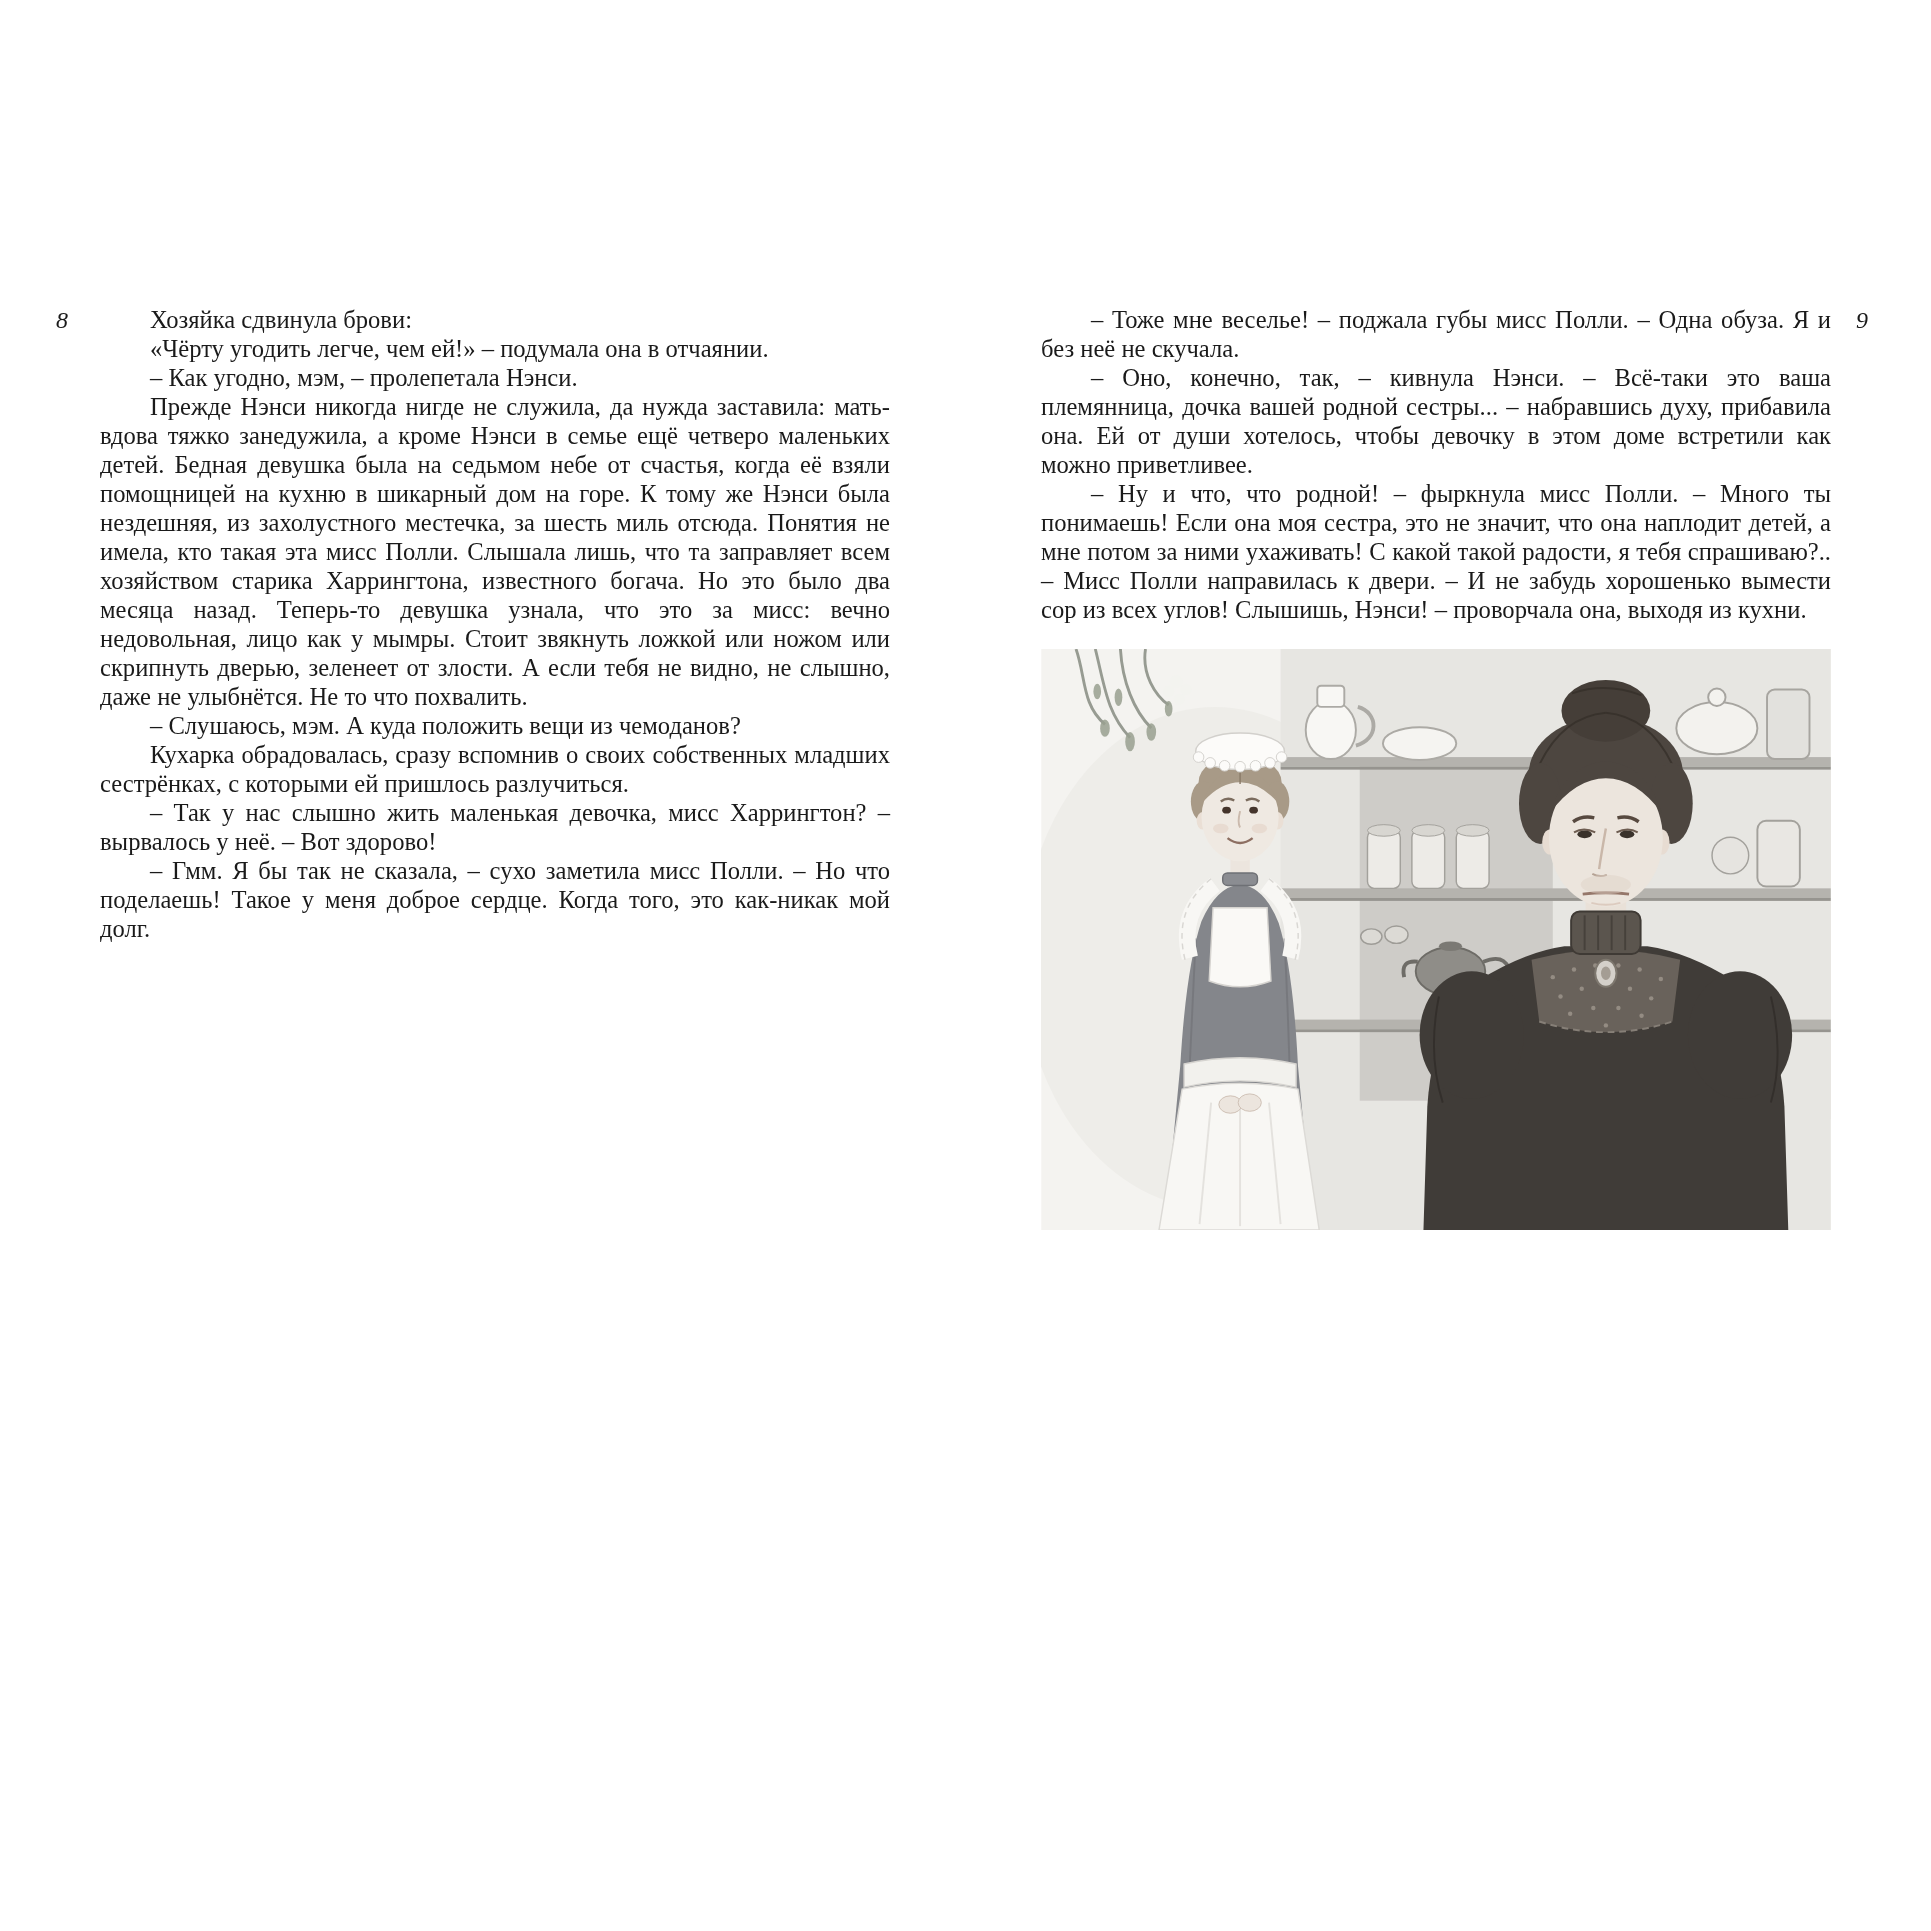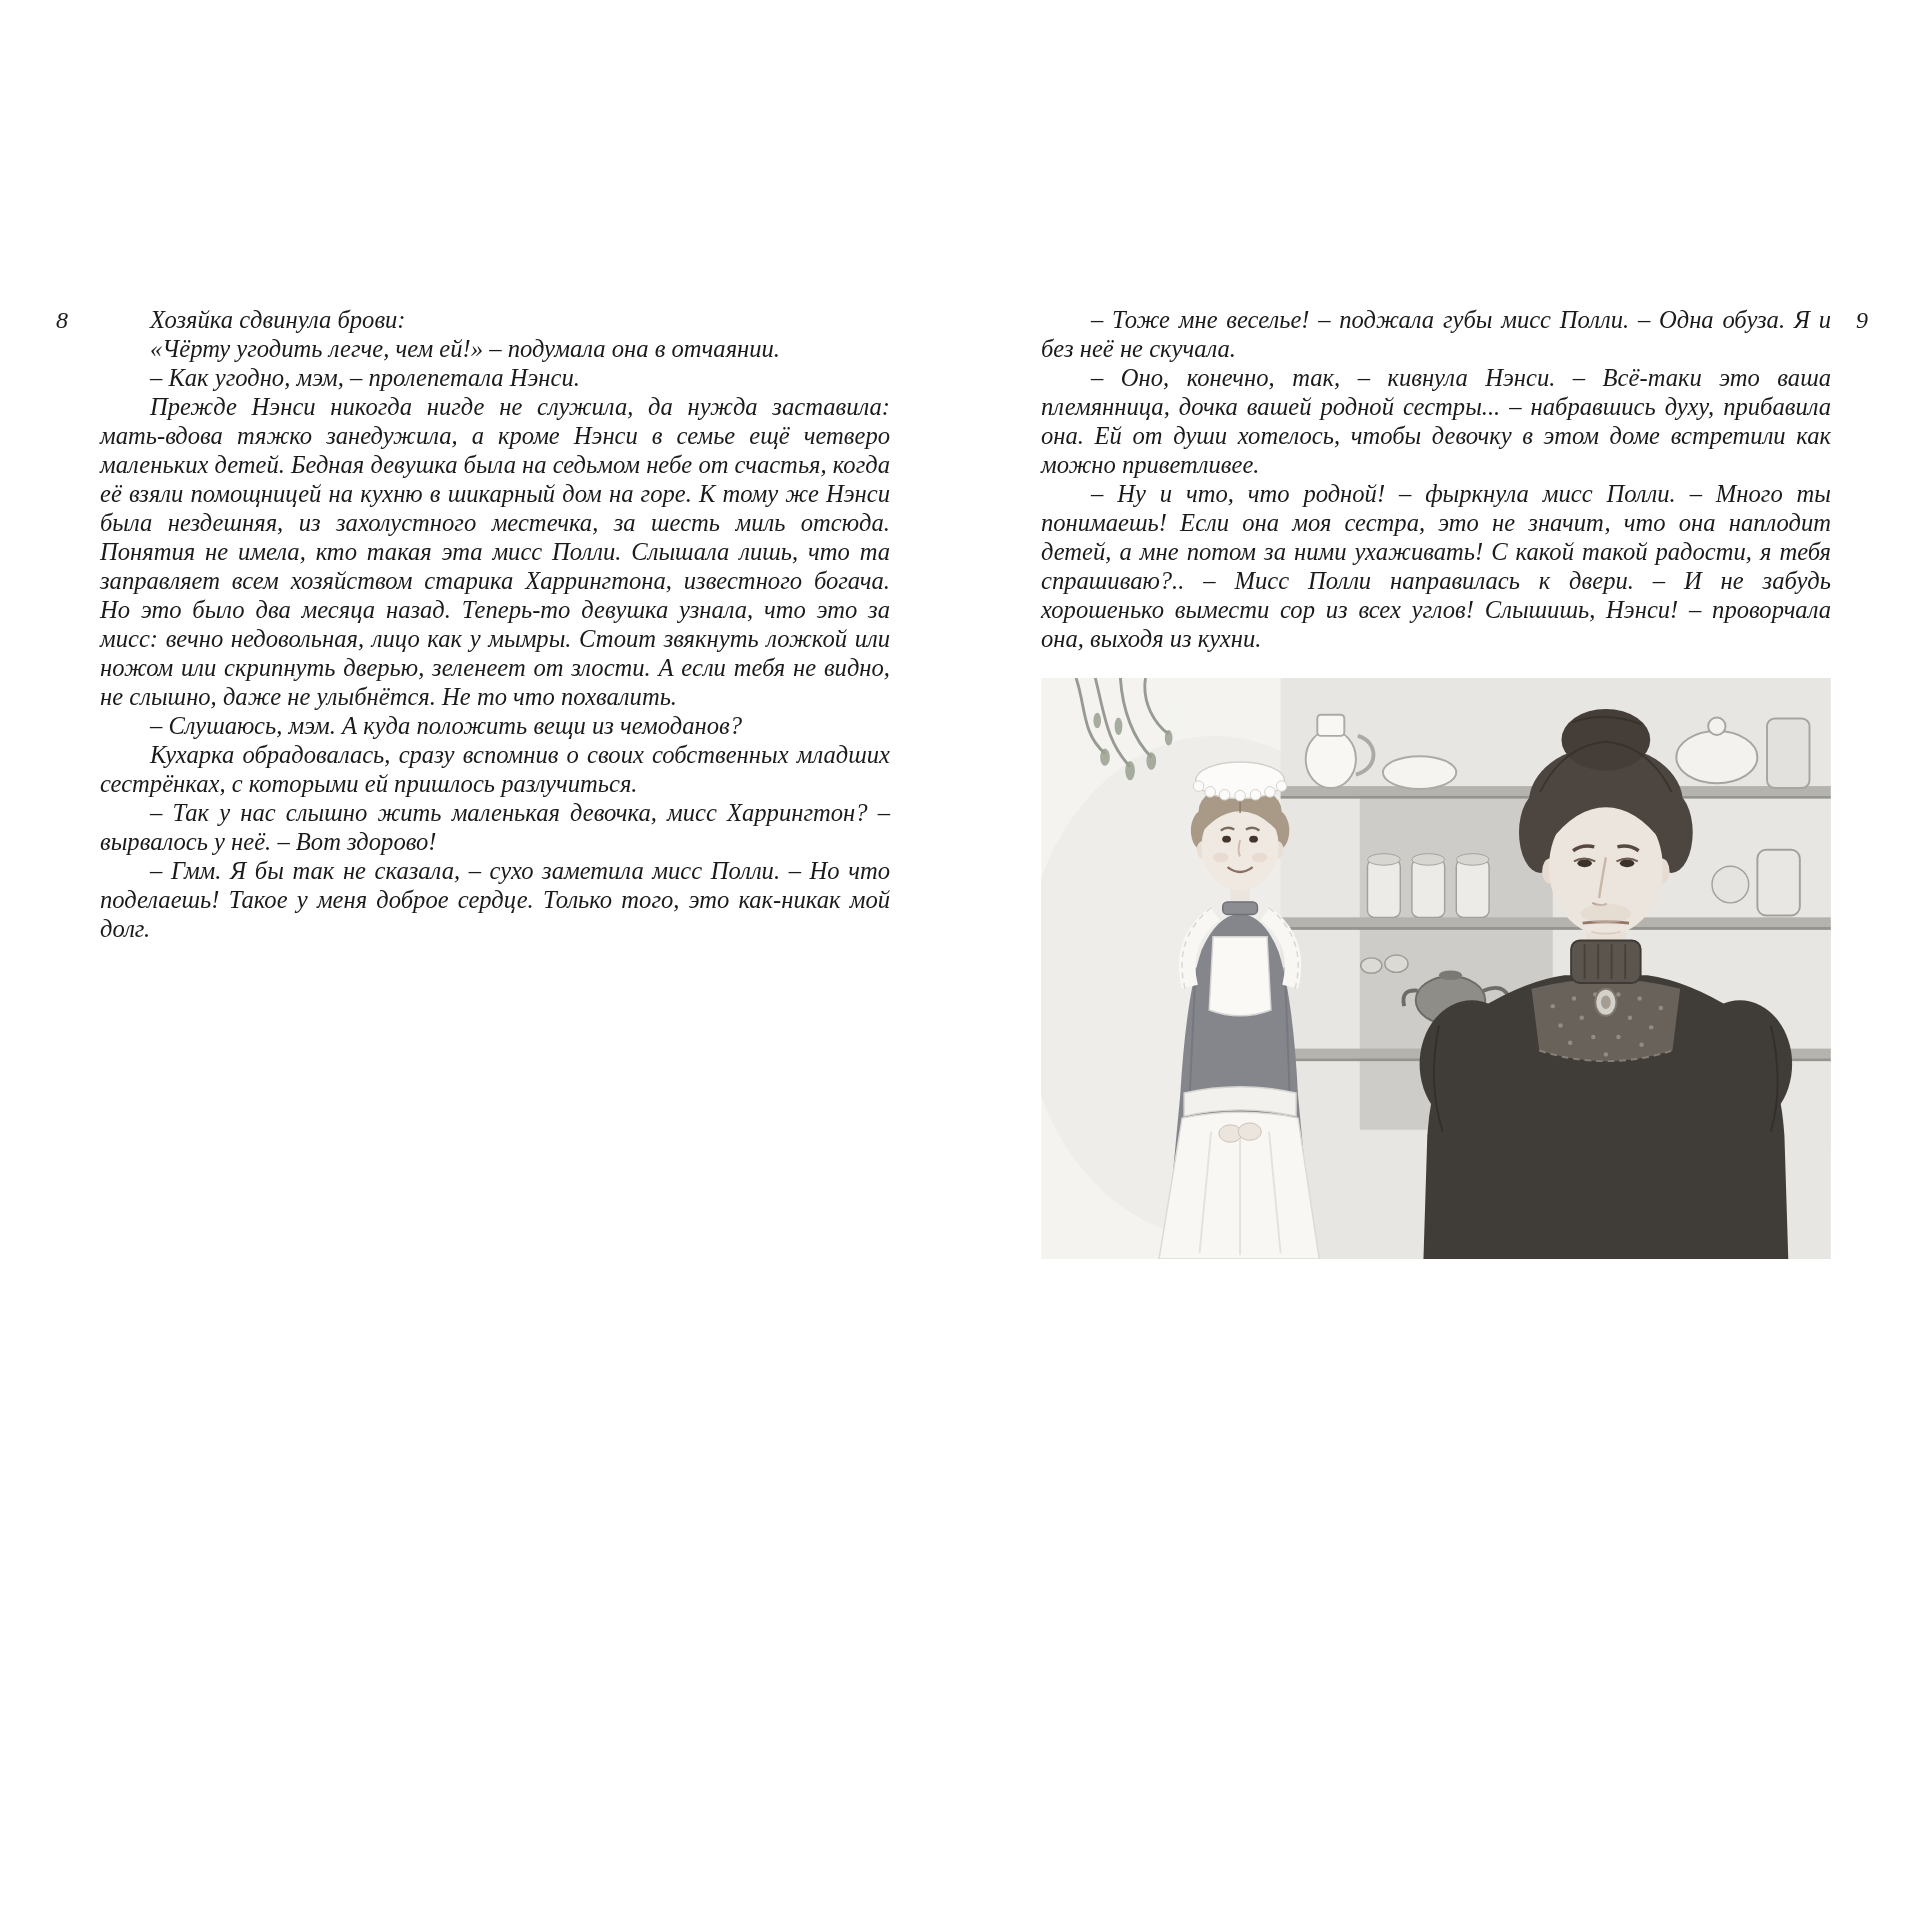--- a/index.html
+++ b/index.html
@@ -23,21 +23,20 @@
   }
   .col-left  { left: 100px; }
   .col-right { left: 1041px; }
   p.para {
     margin: 0;
     text-indent: 50px;
     text-align: justify;
     font-size: 24.6px;
     line-height: 29px;
     hyphens: auto;
-    font-style: italic;
     -webkit-hyphens: auto;
   }
   .pagenum {
     position: absolute;
     top: 307px;
     font-size: 24px;
     font-style: italic;
     color: #1a1a1a;
   }
   .pn-left  { left: 56px; }
@@ -58,21 +57,21 @@
   <div class="pagenum pn-right">9</div>
 
   <div class="column col-left">
     <p class="para">Хозяйка сдвинула брови:</p>
     <p class="para">«Чёрту угодить легче, чем ей!» – подумала она в отчаянии.</p>
     <p class="para">– Как угодно, мэм, – пролепетала Нэнси.</p>
     <p class="para">Прежде Нэнси никогда нигде не служила, да нужда заставила: мать-вдова тяжко занедужила, а кроме Нэнси в семье ещё четверо маленьких детей. Бедная девушка была на седьмом небе от счастья, когда её взяли помощницей на кухню в шикарный дом на горе. К тому же Нэнси была нездешняя, из захолустного местечка, за шесть миль отсюда. Понятия не имела, кто такая эта мисс Полли. Слышала лишь, что та заправляет всем хозяйством старика Харрингтона, известного богача. Но это было два месяца назад. Теперь-то девушка узнала, что это за мисс: вечно недовольная, лицо как у мымры. Стоит звякнуть ложкой или ножом или скрипнуть дверью, зеленеет от злости. А если тебя не видно, не слышно, даже не улыбнётся. Не то что похвалить.</p>
     <p class="para">– Слушаюсь, мэм. А куда положить вещи из чемоданов?</p>
     <p class="para">Кухарка обрадовалась, сразу вспомнив о своих собственных младших сестрёнках, с которыми ей пришлось разлучиться.</p>
     <p class="para">– Так у нас слышно жить маленькая девочка, мисс Харрингтон? – вырвалось у неё. – Вот здорово!</p>
-    <p class="para">– Гмм. Я бы так не сказала, – сухо заметила мисс Полли. – Но что поделаешь! Такое у меня доброе сердце. Только того, это как-никак мой долг.</p>
+    <p class="para">– Гмм. Я бы так не сказала, – сухо заметила мисс Полли. – Но что поделаешь! Такое у меня доброе сердце. Когда того, это как-никак мой долг.</p>
   </div>
 
   <div class="column col-right">
     <p class="para">– Тоже мне веселье! – поджала губы мисс Полли. – Одна обуза. Я и без неё не скучала.</p>
     <p class="para">– Оно, конечно, так, – кивнула Нэнси. – Всё-таки это ваша племянница, дочка вашей родной сестры... – набравшись духу, прибавила она. Ей от души хотелось, чтобы девочку в этом доме встретили как можно приветливее.</p>
     <p class="para">– Ну и что, что родной! – фыркнула мисс Полли. – Много ты понимаешь! Если она моя сестра, это не значит, что она наплодит детей, а мне потом за ними ухаживать! С какой такой радости, я тебя спрашиваю?.. – Мисс Полли направилась к двери. – И не забудь хорошенько вымести сор из всех углов! Слышишь, Нэнси! – проворчала она, выходя из кухни.</p>
 
     <div class="illustration-wrap">
       <svg viewBox="0 0 818 602" width="790" height="581" xmlns="http://www.w3.org/2000/svg" role="img">
 

